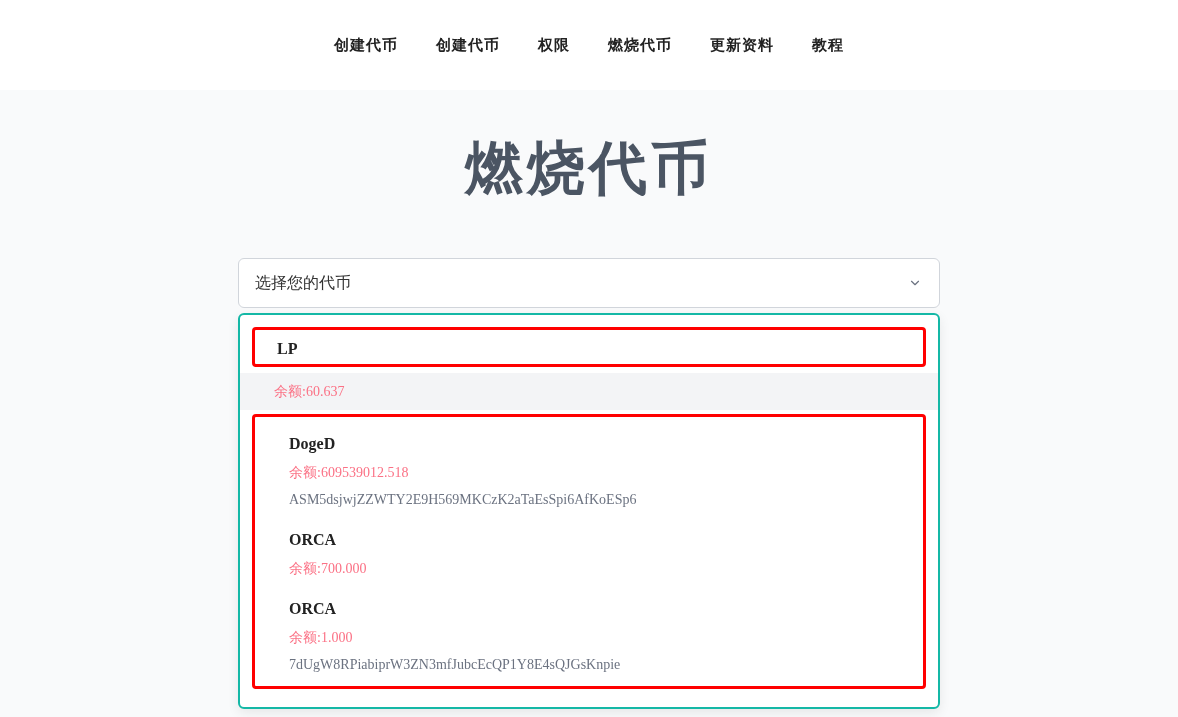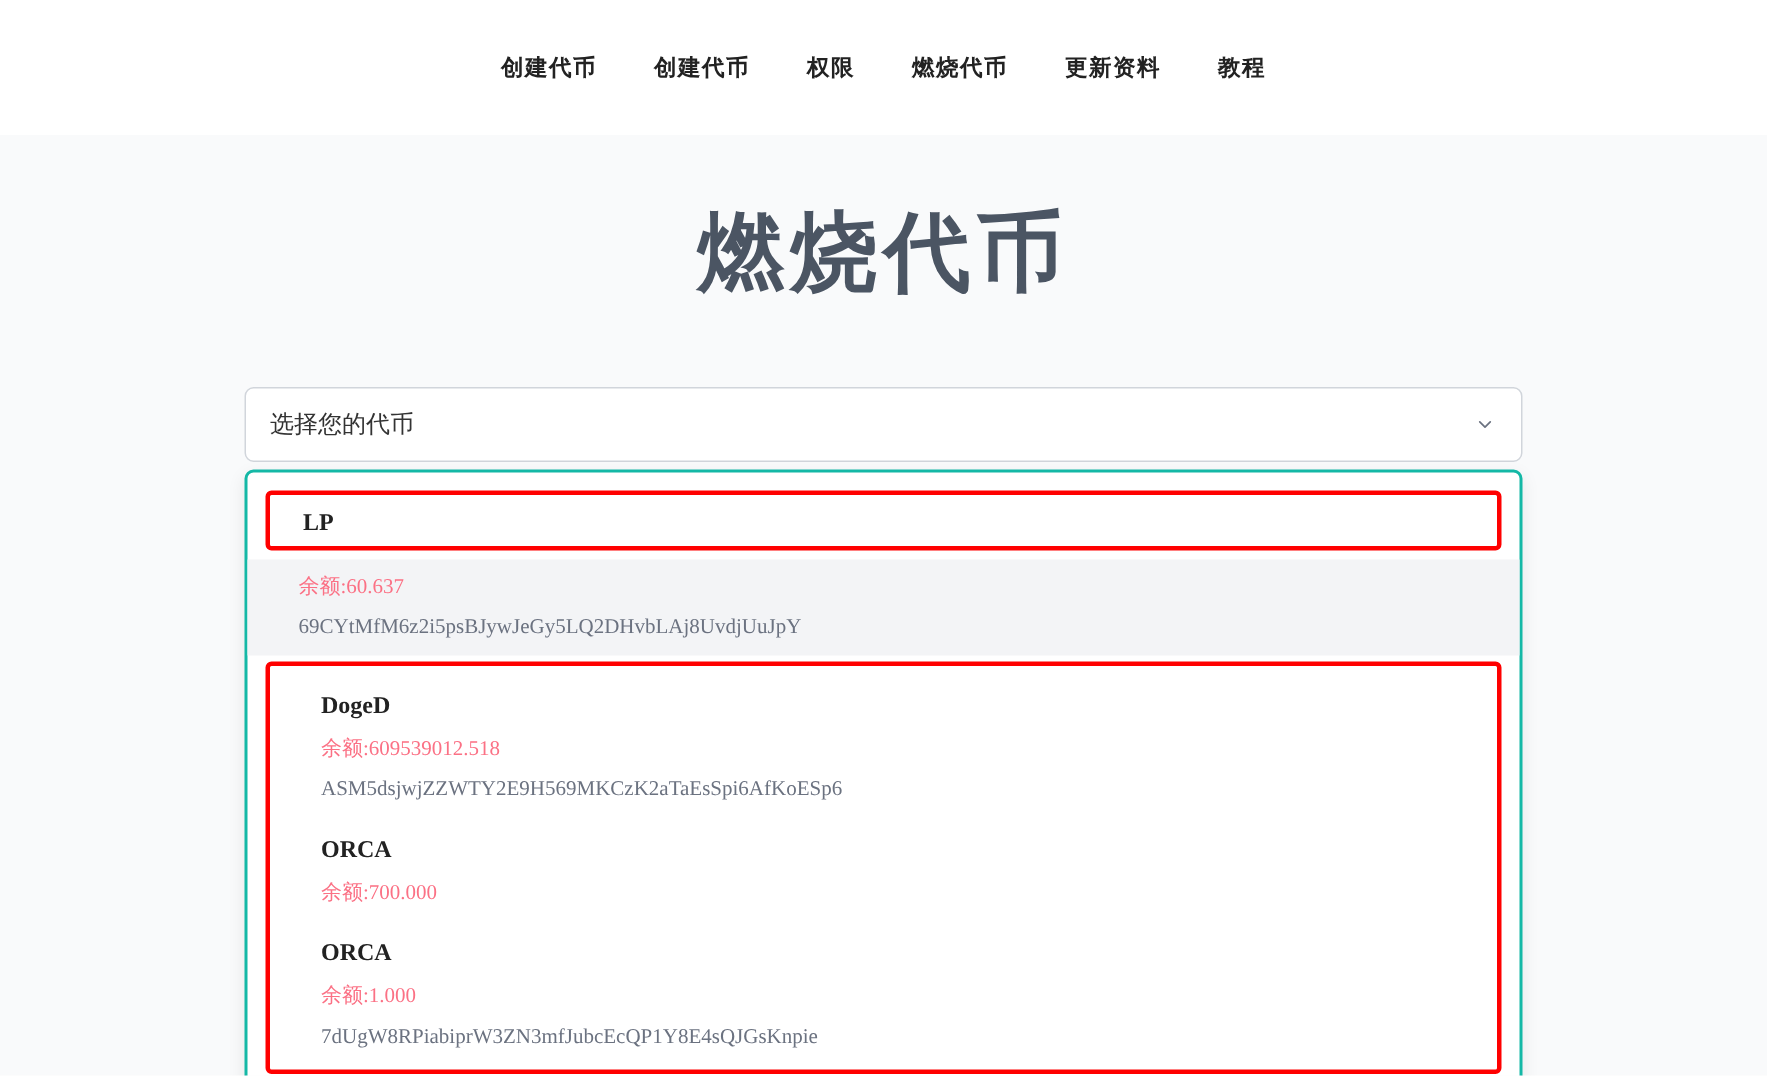--- a/index.html
+++ b/index.html
@@ -38,21 +38,21 @@
     .page-title {
       text-align: center;
       font-size: 58px;
       font-weight: 700;
       color: #4b5563;
       font-family: "Comic Sans MS", cursive, sans-serif;
       letter-spacing: 4px;
       margin-bottom: 50px;
     }
     .select-container {
-      width: 852px;
+      width: 702px;
       margin: 0 auto;
       position: relative;
     }
     .select-box {
       width: 100%;
       height: 50px;
       border: 1px solid #d1d5db;
       border-radius: 6px;
       background: #fff;
       display: flex;
@@ -157,21 +157,20 @@
       </span>
     </div>
 
     <div class="dropdown-panel">
 
       <div class="group-box" style="padding-bottom:0;">
         <div class="group-header">LP</div>
       </div>
       <div class="token-row highlighted-full">
         <span class="token-balance">余额:60.637</span>
-        <span class="token-address">69CYtMfM6z2i5psBJywJeGy5LQ2DHvbLAj8UvdjUuJpY</span>
       </div>
 
       <div class="group-box group-box-2">
 
         <div class="token-row">
           <span class="token-name">DogeD</span>
           <span class="token-balance">余额:609539012.518</span>
           <span class="token-address">ASM5dsjwjZZWTY2E9H569MKCzK2aTaEsSpi6AfKoESp6</span>
         </div>
 

